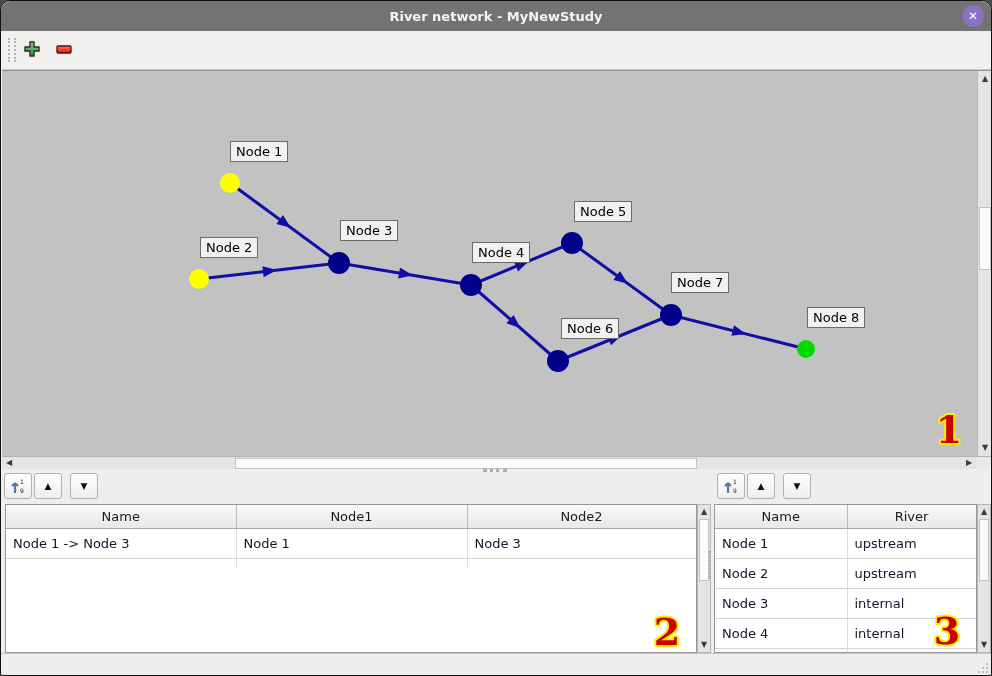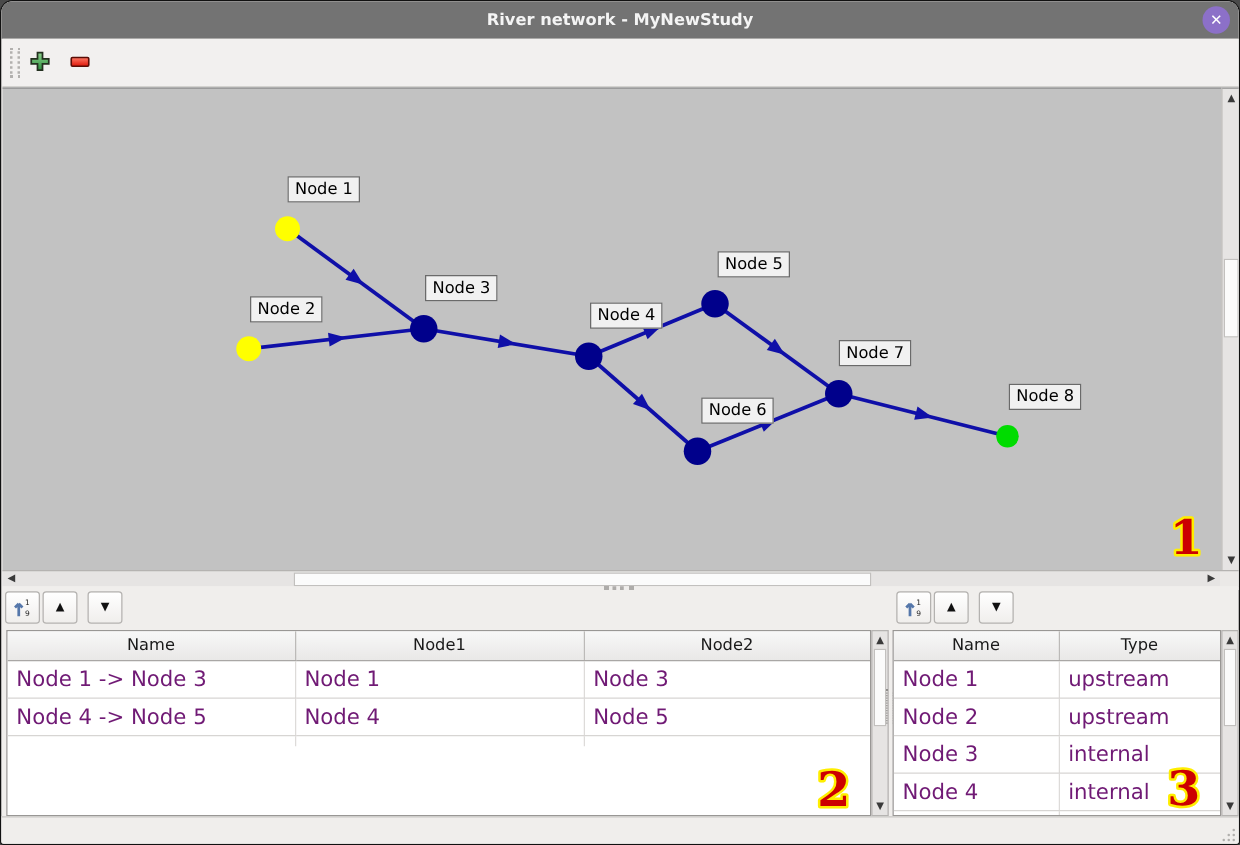--- a/index.html
+++ b/index.html
@@ -39,21 +39,21 @@
   .pbtn{position:absolute;width:28px;height:26px;background:linear-gradient(#ffffff,#f0eeec);
         border:1px solid #b4b2b0;border-radius:3px;box-sizing:border-box;display:flex;
         align-items:center;justify-content:center;cursor:pointer;}
   .pbtn .tri{font-size:9px;color:#111;line-height:9px;}
   
   .qtable{position:absolute;background:#fff;border:1px solid #999795;box-sizing:border-box;overflow:hidden;}
   .qtable table{border-collapse:collapse;table-layout:fixed;width:100%;padding-left:10px;}
   .qtable th{height:21px;font-size:13px;font-weight:normal;color:#1a1a1a;text-align:center;
              background:linear-gradient(#f8f8f8,#e9e8e7);border-right:1px solid #bcbab8;
              border-bottom:1px solid #a9a7a5;overflow:hidden;}
-  .qtable td{height:29px;font-size:17px;color:#701a75;padding:0 0 0 7px;background:#fff;
+  .qtable td{height:29px;font-size:13px;color:#0f172a;padding:0 0 0 7px;background:#fff;
              border-right:1px solid #dddbd9;border-bottom:1px solid #d7d5d3;overflow:hidden;white-space:nowrap;margin-left:16px;}
   .qtable tr.filler td{height:8px;border-bottom:none;}
   
   #statusbar{position:absolute;left:0;top:652px;width:992px;height:23px;background:#f0eeec;
              border-top:1px solid #c8c6c4;}
   
   .ann{position:absolute;pointer-events:none;}
   .ann text{font-family:"DejaVu Serif","Liberation Serif",serif;font-weight:bold;font-size:38px;
             paint-order:stroke;stroke:#ffee00;stroke-width:4px;stroke-linejoin:round;fill:#cc0000;}
 </style>
@@ -168,25 +168,20 @@
             <th>Node1</th>
             <th>Node2</th>
           </tr>
         </thead>
       <tbody>
           <tr>
             <td>Node 1 -&gt; Node 3</td>
             <td>Node 1</td>
             <td>Node 3</td>
           </tr>
-          <tr>
-            <td>Node 4 -&gt; Node 5</td>
-            <td>Node 4</td>
-            <td>Node 5</td>
-          </tr>
           <tr class="filler">
             <td></td>
             <td></td>
             <td></td>
           </tr>
         </tbody>
     </table>
   </div>
 
   <div class="sb" style="left:696px;top:503px;width:14px;height:149px;border:1px solid #b5b3b1;box-sizing:border-box;">
@@ -213,21 +208,21 @@
 
   <div class="qtable" style="left:713px;top:503px;width:263px;height:149px;">
     <table>
       <colgroup>
           <col style="width:132px">
           <col style="width:129px">
         </colgroup>
       <thead>
           <tr>
             <th>Name</th>
-            <th>Type</th>
+            <th>River</th>
           </tr>
         </thead>
       <tbody>
           <tr>
             <td>Node 1</td>
             <td>upstream</td>
           </tr>
           <tr>
             <td>Node 2</td>
             <td>upstream</td>

